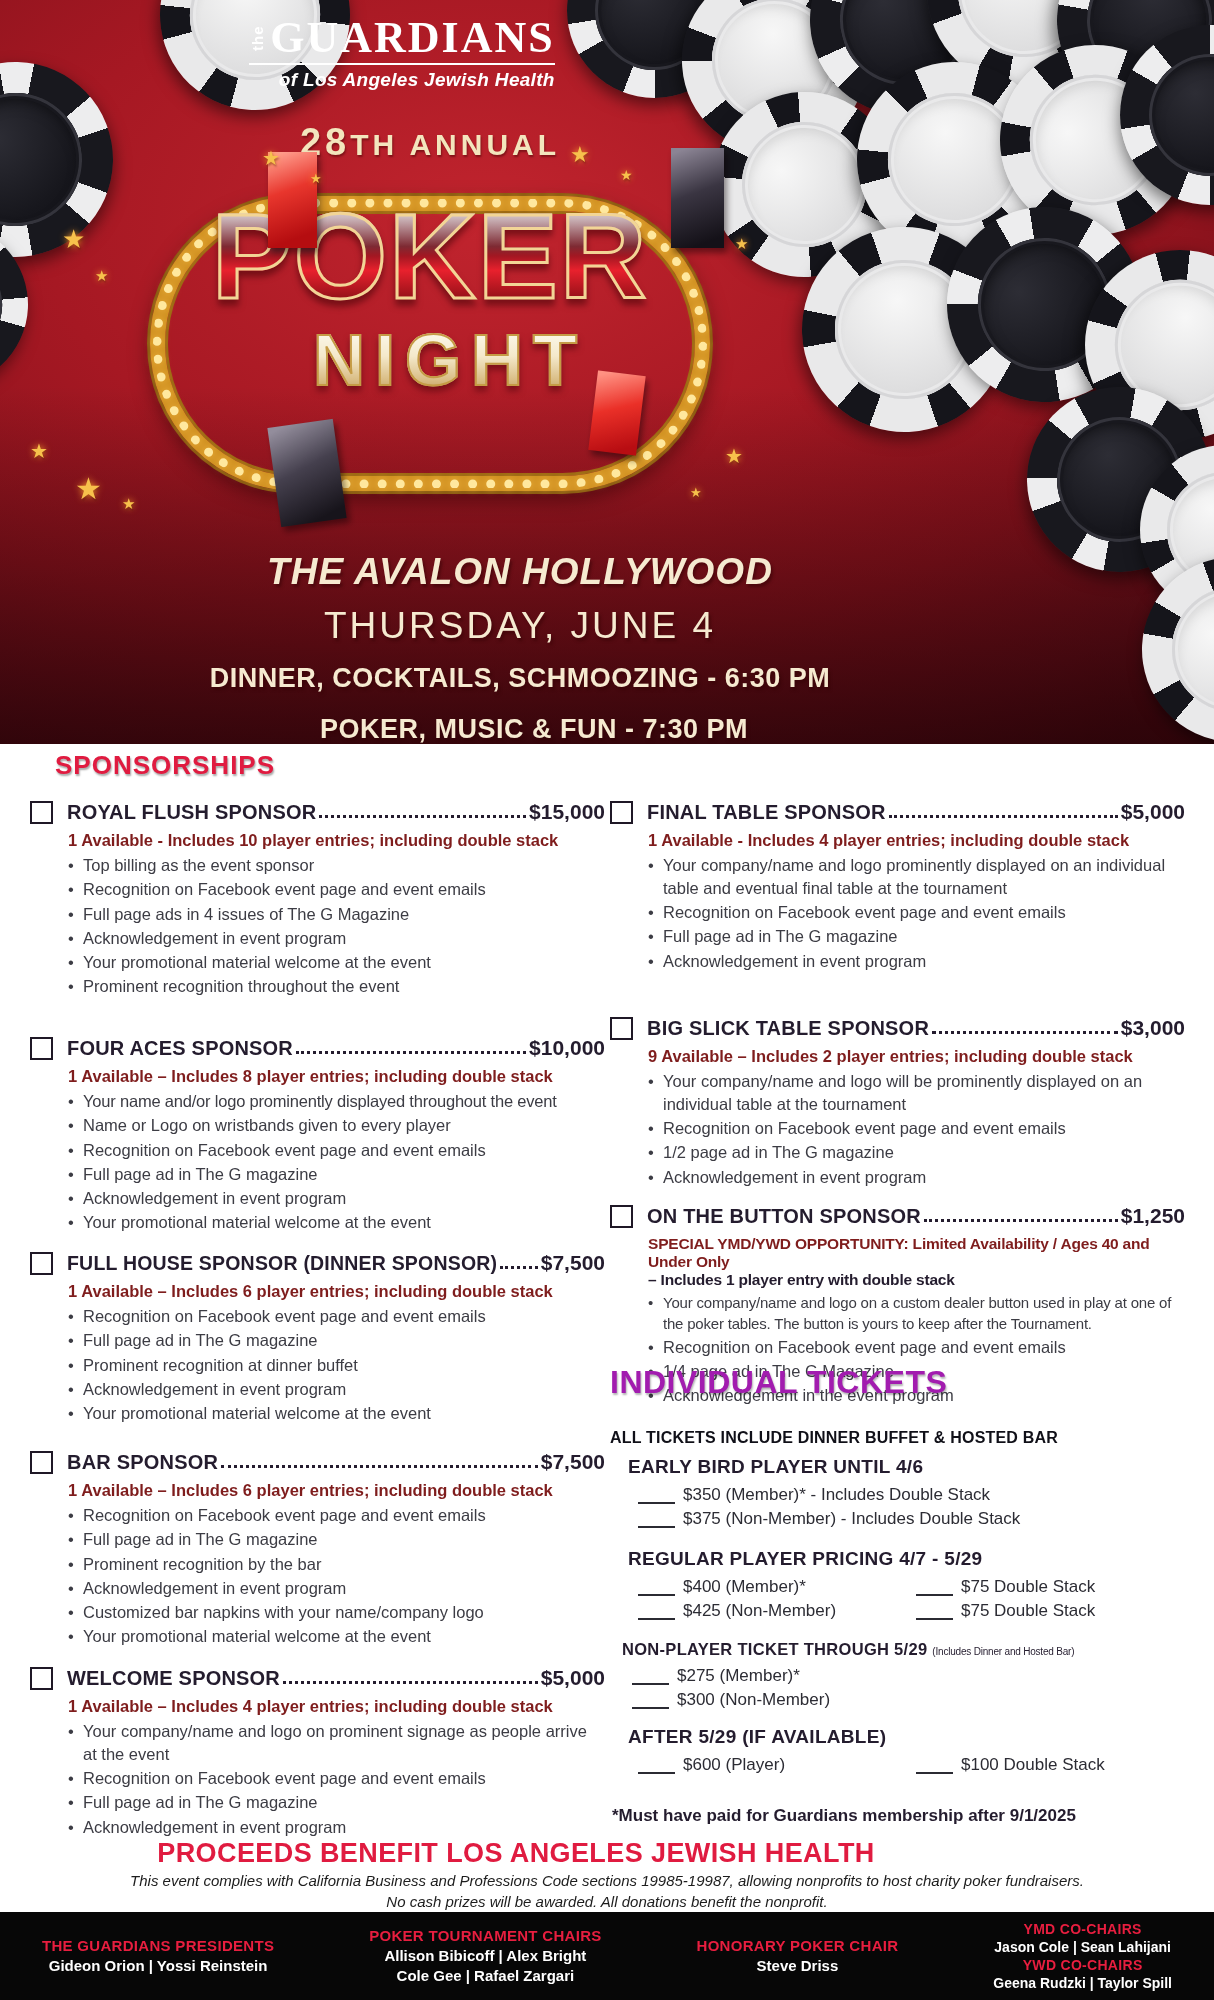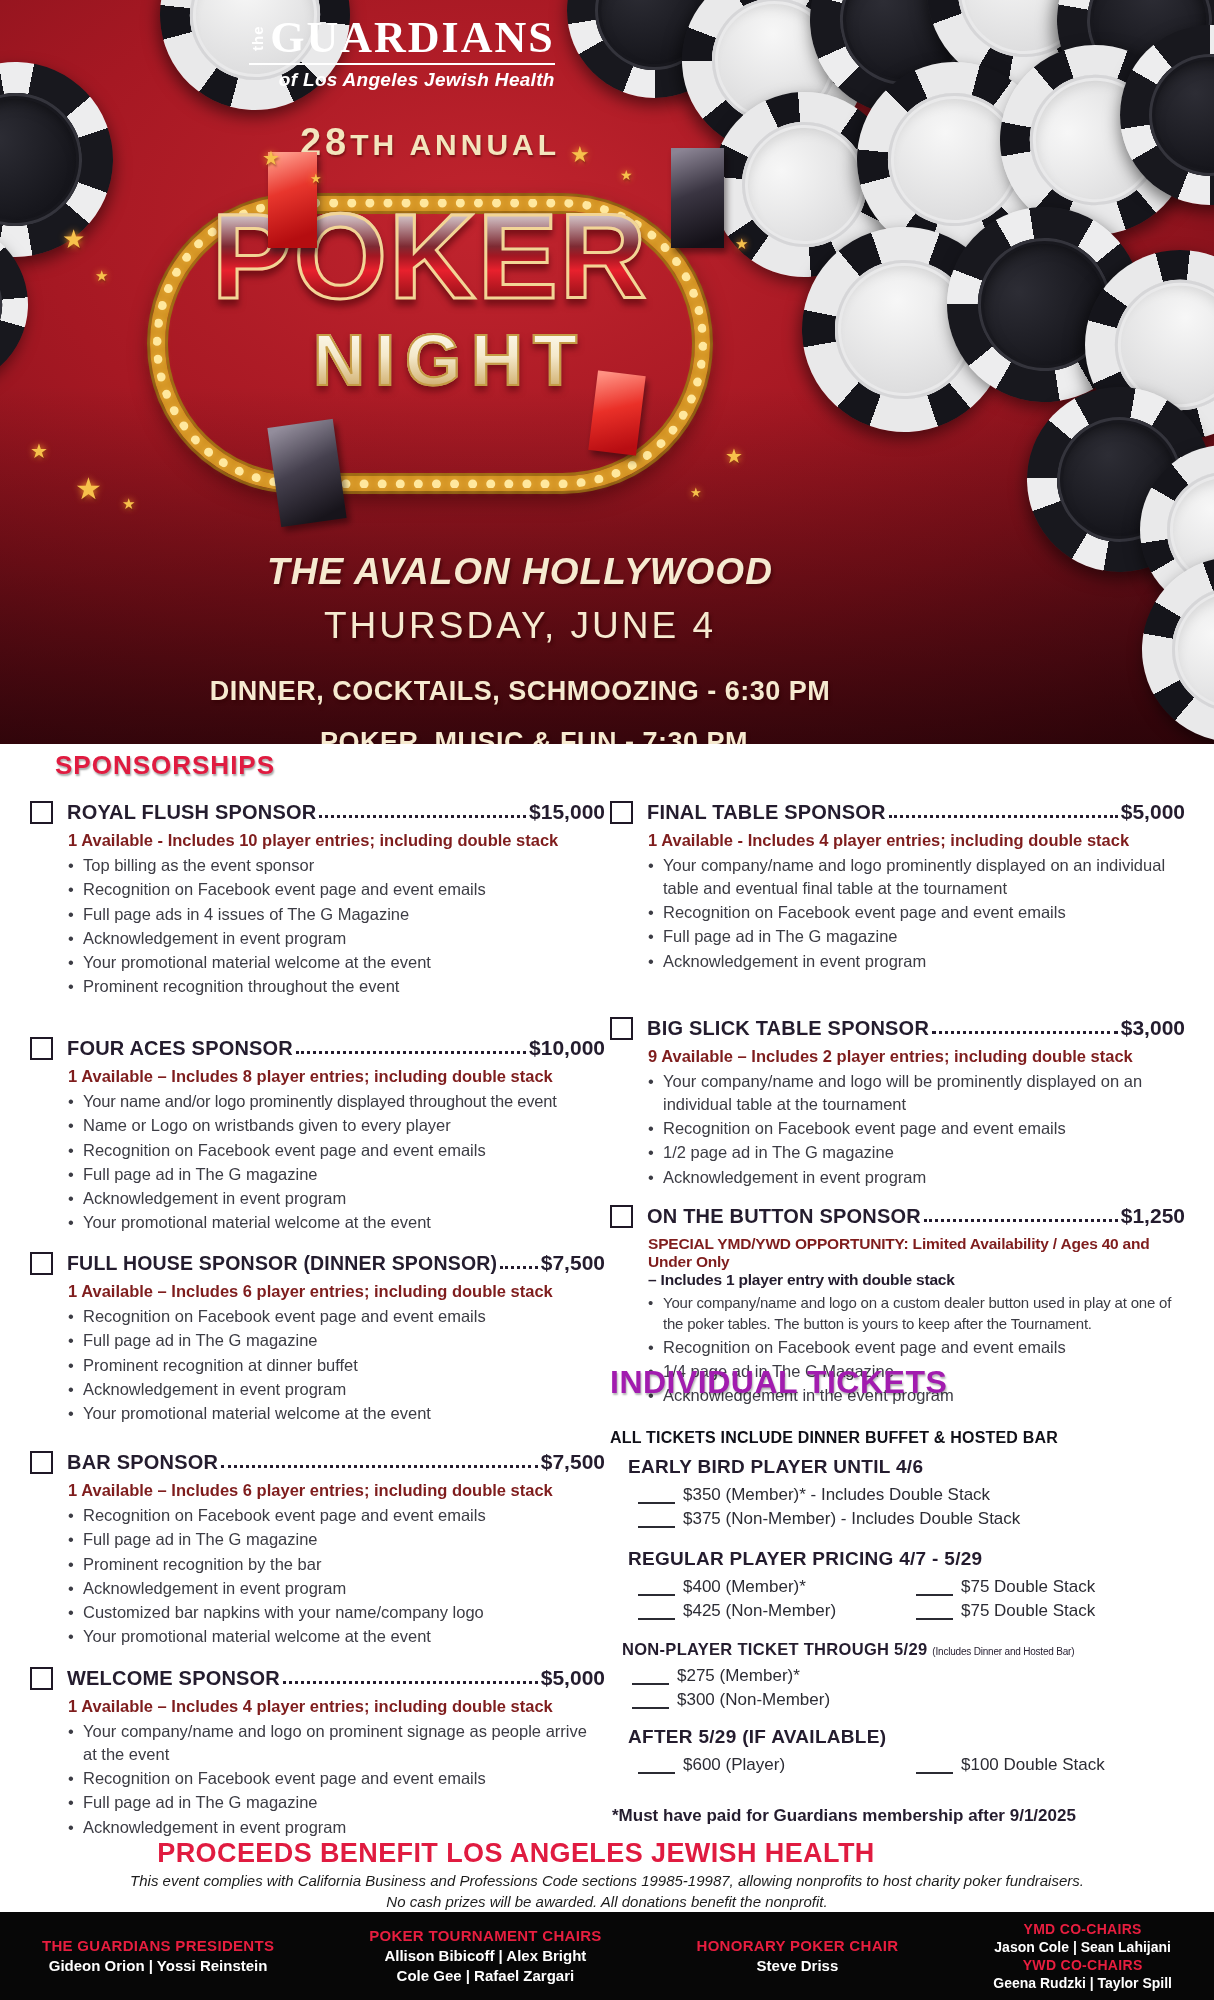--- a/index.html
+++ b/index.html
@@ -50,21 +50,21 @@
   .suit { position:absolute; z-index:4; line-height:1; -webkit-background-clip:text; background-clip:text;
     -webkit-text-fill-color:transparent; filter:drop-shadow(3px 5px 3px rgba(10,0,2,.45)); }
   .suit-diamond { left:118px; top:-44px; font-size:96px; background:linear-gradient(160deg,#ff9c8c 5%,#e8362d 40%,#b50d10 85%); }
   .suit-spade { right:-14px; top:-48px; font-size:100px; background:linear-gradient(160deg,#8b8494 5%,#3a3542 45%,#141118 90%); }
   .suit-club { left:124px; bottom:-32px; font-size:100px; transform:rotate(-8deg); background:linear-gradient(160deg,#938d9c 5%,#45404e 45%,#17141b 90%); }
   .suit-heart { right:70px; bottom:38px; font-size:80px; transform:rotate(7deg); background:linear-gradient(160deg,#ff9182 5%,#ea3028 45%,#b80d12 90%); }
   .star { position:absolute; z-index:4; line-height:1; color:#f7c14c; text-shadow:0 0 7px #ff9d2e, 1px 2px 2px rgba(60,0,0,.5); }
 
   .hero-venue { margin-top:60px; font-size:37px; font-weight:800; font-style:italic; letter-spacing:1px; color:#f6ead0; text-shadow:2px 3px 3px rgba(50,0,4,.5); }
   .hero-date { margin-top:12px; font-size:37px; font-weight:400; letter-spacing:3px; color:#f6ead0; text-shadow:2px 3px 3px rgba(50,0,4,.5); }
-  .hero-sched1 { margin-top:29px; } .hero-sched2 { margin-top:20px;margin-left:28px; }
+  .hero-sched1 { margin-top:16px; } .hero-sched2 { margin-top:20px;margin-left:28px; }
   .hero-sched1, .hero-sched2 { font-size:27px; font-weight:800; letter-spacing:.5px; color:#f6ead0; text-shadow:2px 3px 3px rgba(50,0,4,.5); }
 
   
   .sp-heading { position:absolute; left:55px; top:750px; font-size:26px; font-weight:800; letter-spacing:1px; color:#e01b40; text-shadow:1px 2px 2px rgba(0,0,0,.35); }
 
   .sponsor { position:absolute; width:575px; }
   .sponsor.left { left:30px; } .sponsor.right { left:610px; }
   .s-head { display:flex; align-items:center; }
   .checkbox { flex:0 0 auto; width:23px; height:23px; border:2.5px solid #1f1826; background:#fff; margin-right:14px; }
   .s-title { font-size:20px; font-weight:800; color:#241c2e; white-space:nowrap; letter-spacing:.2px; }

